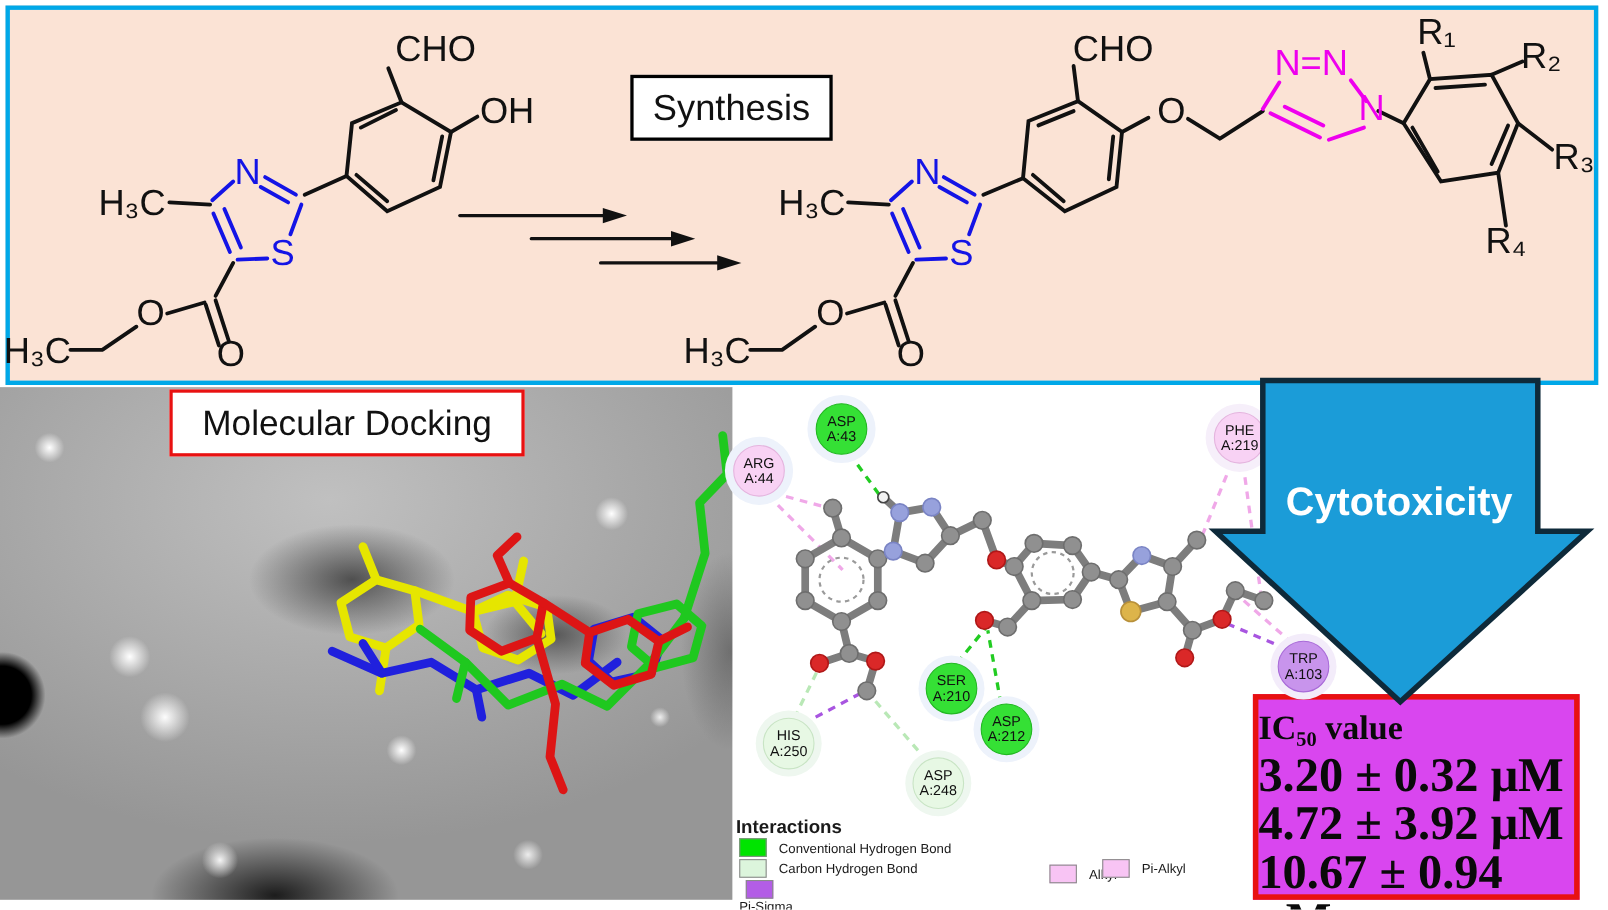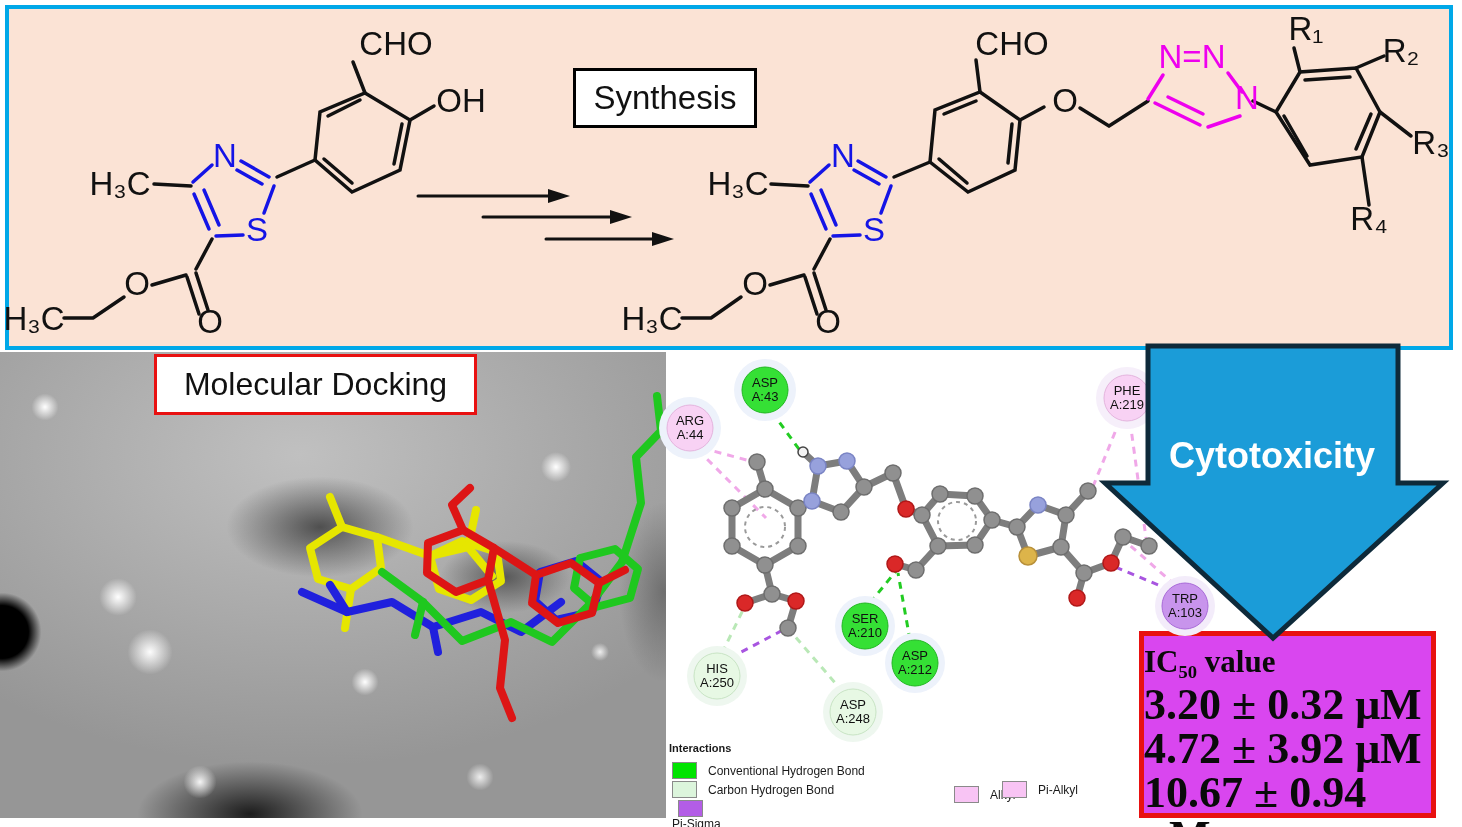--- a/index.html
+++ b/index.html
@@ -28,21 +28,21 @@
       radial-gradient(ellipse 150px 70px at 250px 462px,rgba(15,15,15,.9),rgba(0,0,0,0) 75%),
       radial-gradient(circle 48px at 2px 280px,#000000 55%,rgba(0,0,0,0) 82%),
       radial-gradient(ellipse 60px 120px at 664px 240px,rgba(75,75,75,.55),rgba(0,0,0,0) 75%),
       radial-gradient(ellipse 620px 400px at 45% 22%,#c0c0c0,rgba(150,150,150,0) 78%);}
   #docking-label{position:absolute;left:154px;top:354px;width:323px;height:61px;box-sizing:border-box;
                  background:#fff;border:3px solid #e81111;display:flex;align-items:center;justify-content:center;
                  font-size:32px;color:#111;}
   
   #map-panel{position:absolute;left:666px;top:352px;width:796px;height:475px;background:#fff;}
   #legend{position:absolute;left:666px;top:740px;width:620px;height:80px;font-size:12px;color:#1a1a1a;}
-  #legend .ttl{position:absolute;left:3px;top:2px;font-weight:bold;font-size:11px;}
+  #legend .ttl{position:absolute;left:3px;top:2px;font-weight:bold;font-size:17px;}
   .leg-item{position:absolute;display:flex;align-items:center;}
   .leg-item .sw{width:23px;height:15px;border:1px solid #8a8a8a;margin-right:11px;display:inline-block;}
   .sw-chb{background:#00e400;} .sw-cbh{background:#dcf5dc;} .sw-ps{background:#b35de6;}
   .sw-al{background:#f8c4f4;}  .sw-pal{background:#f8c4f4;}
   
   #ic50-box{position:absolute;left:1139px;top:631px;width:297px;height:187px;box-sizing:border-box;
             background:#d946ef;border:5px solid #e81111;text-align:left;
             font-family:"Liberation Serif","DejaVu Serif",serif;color:#0a0a0a;}
   #ic50-box .t{font-size:31px;font-weight:bold;line-height:42px;margin-top:5px;}
   #ic50-box .v{font-size:44px;font-weight:bold;line-height:44px;}

